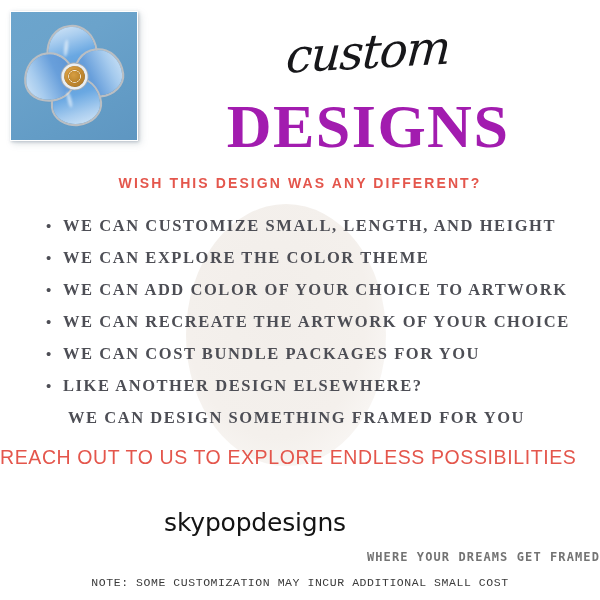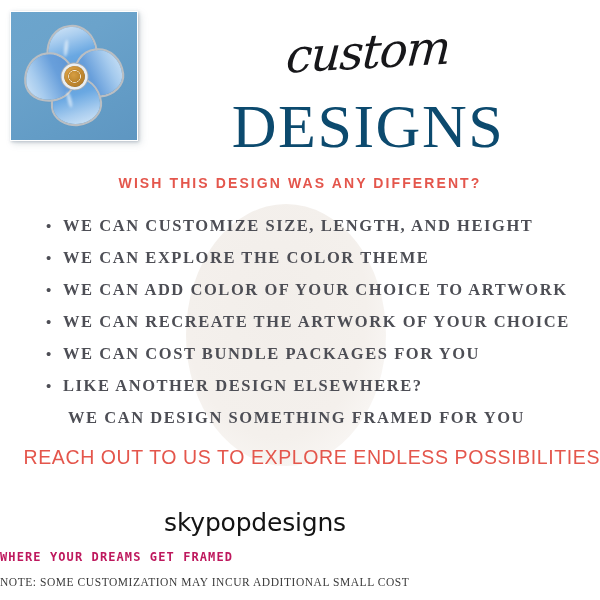--- a/index.html
+++ b/index.html
@@ -129,24 +129,24 @@
     z-index: 2;
     line-height: 1;
   }
   .serif-title {
     position: absolute;
     left: 148px;
     top: 95px;
     width: 440px;
     text-align: center;
     font-family: "Liberation Serif", "DejaVu Serif", serif;
-    font-weight: 400;
+    font-weight: 700;
     font-size: 62px;
     letter-spacing: 1.5px;
-    color: #0c4a6e;
+    color: #a21caf;
     z-index: 2;
     line-height: 1;
   }
   .subhead {
     position: absolute;
     left: 0;
     top: 175px;
     width: 600px;
     text-align: center;
     font-family: "Liberation Sans", sans-serif;
@@ -185,21 +185,21 @@
   }
   .bullet.empty { visibility: hidden; }
   .list-row.cont .row-text { padding-left: 5px; }
 
   
   .cta {
     position: absolute;
     left: 0;
     top: 446px;
     width: 600px;
-    text-align: right;
+    text-align: left;
     font-family: "Liberation Sans", sans-serif;
     font-weight: 400;
     font-size: 19.5px;
     letter-spacing: 0.6px;
     color: #e4564c;
     z-index: 2;
   }
 
   
   .brand {
@@ -213,35 +213,35 @@
     font-size: 25px;
     letter-spacing: -0.2px;
     color: #141414;
     z-index: 2;
   }
   .tagline {
     position: absolute;
     left: 0;
     top: 550px;
     width: 600px;
-    text-align: left;
+    text-align: right;
     font-family: "DejaVu Sans Mono", monospace;
     font-weight: 700;
     font-size: 12px;
     letter-spacing: 1.1px;
-    color: #be185d;
+    color: #737373;
     z-index: 2;
   }
   .note {
     position: absolute;
     left: 0;
     top: 576px;
     width: 600px;
-    text-align: left;
-    font-family: Liberation Serif, serif;
+    text-align: center;
+    font-family: Liberation Mono, monospace;
     font-weight: 400;
     font-size: 11.5px;
     letter-spacing: 0.55px;
     color: #3a3a3a;
     z-index: 2;
   }
 </style>
 </head>
 <body>
 
@@ -263,21 +263,21 @@
     </div>
   </div>
 
   <div class="script-title">custom</div>
   <div class="serif-title">DESIGNS</div>
   <div class="subhead">WISH  THIS  DESIGN  WAS ANY DIFFERENT?</div>
 
   <div class="list">
     <div class="list-row">
       <span class="bullet">•</span>
-      <span class="row-text">WE CAN CUSTOMIZE SIZE, LENGTH, AND HEIGHT</span>
+      <span class="row-text">WE CAN CUSTOMIZE SMALL, LENGTH, AND HEIGHT</span>
     </div>
     <div class="list-row">
       <span class="bullet">•</span>
       <span class="row-text">WE CAN EXPLORE THE COLOR THEME</span>
     </div>
     <div class="list-row">
       <span class="bullet">•</span>
       <span class="row-text">WE CAN ADD COLOR OF YOUR CHOICE TO ARTWORK</span>
     </div>
     <div class="list-row">

